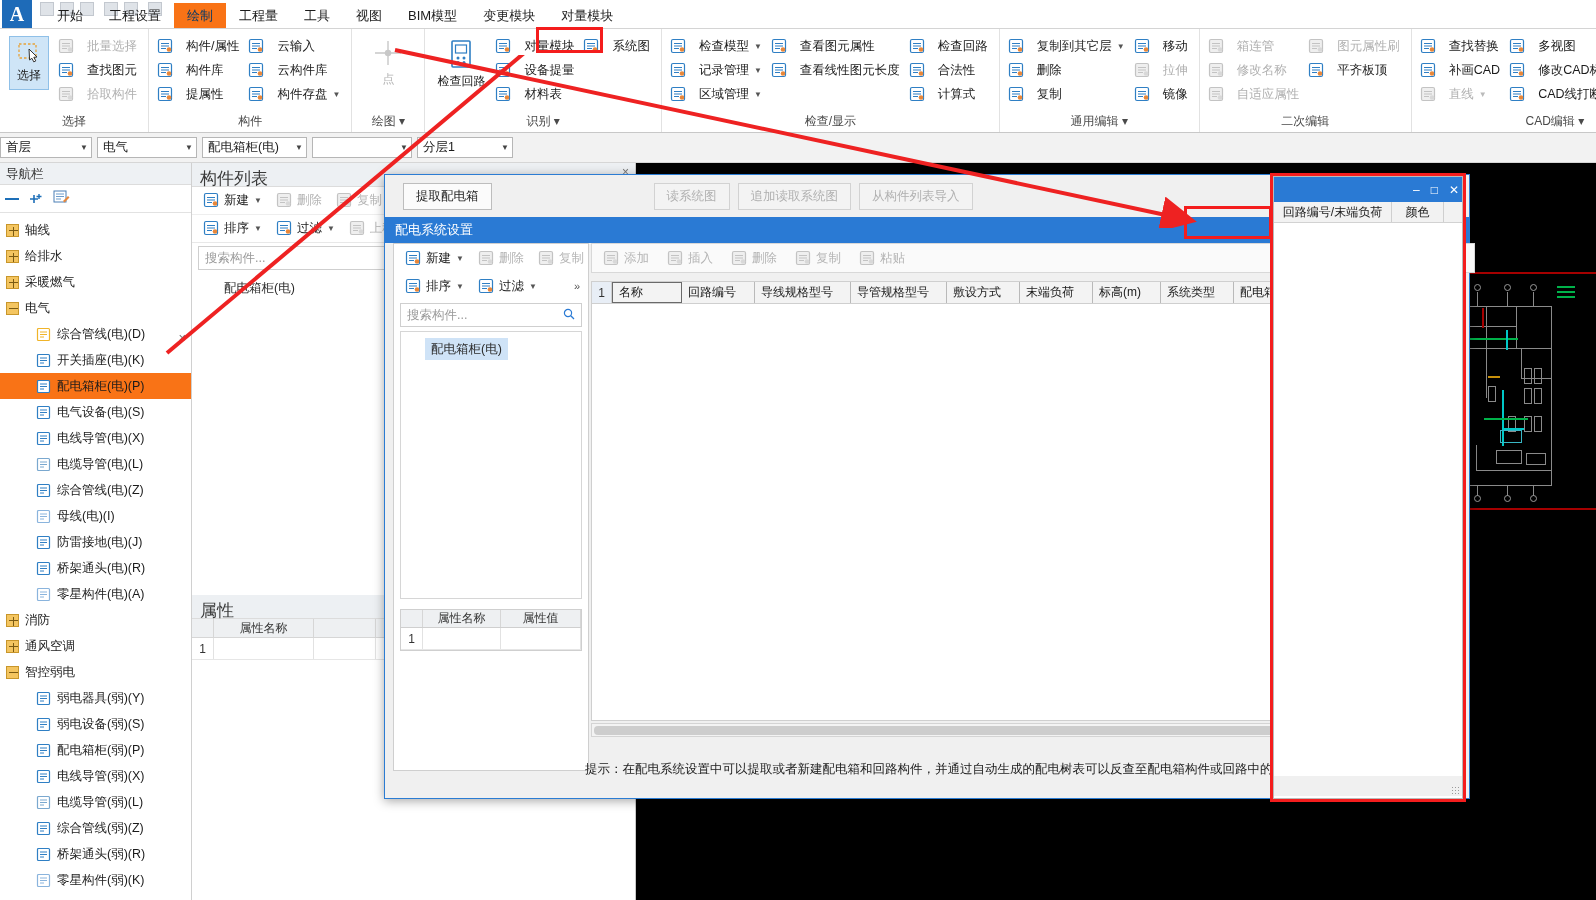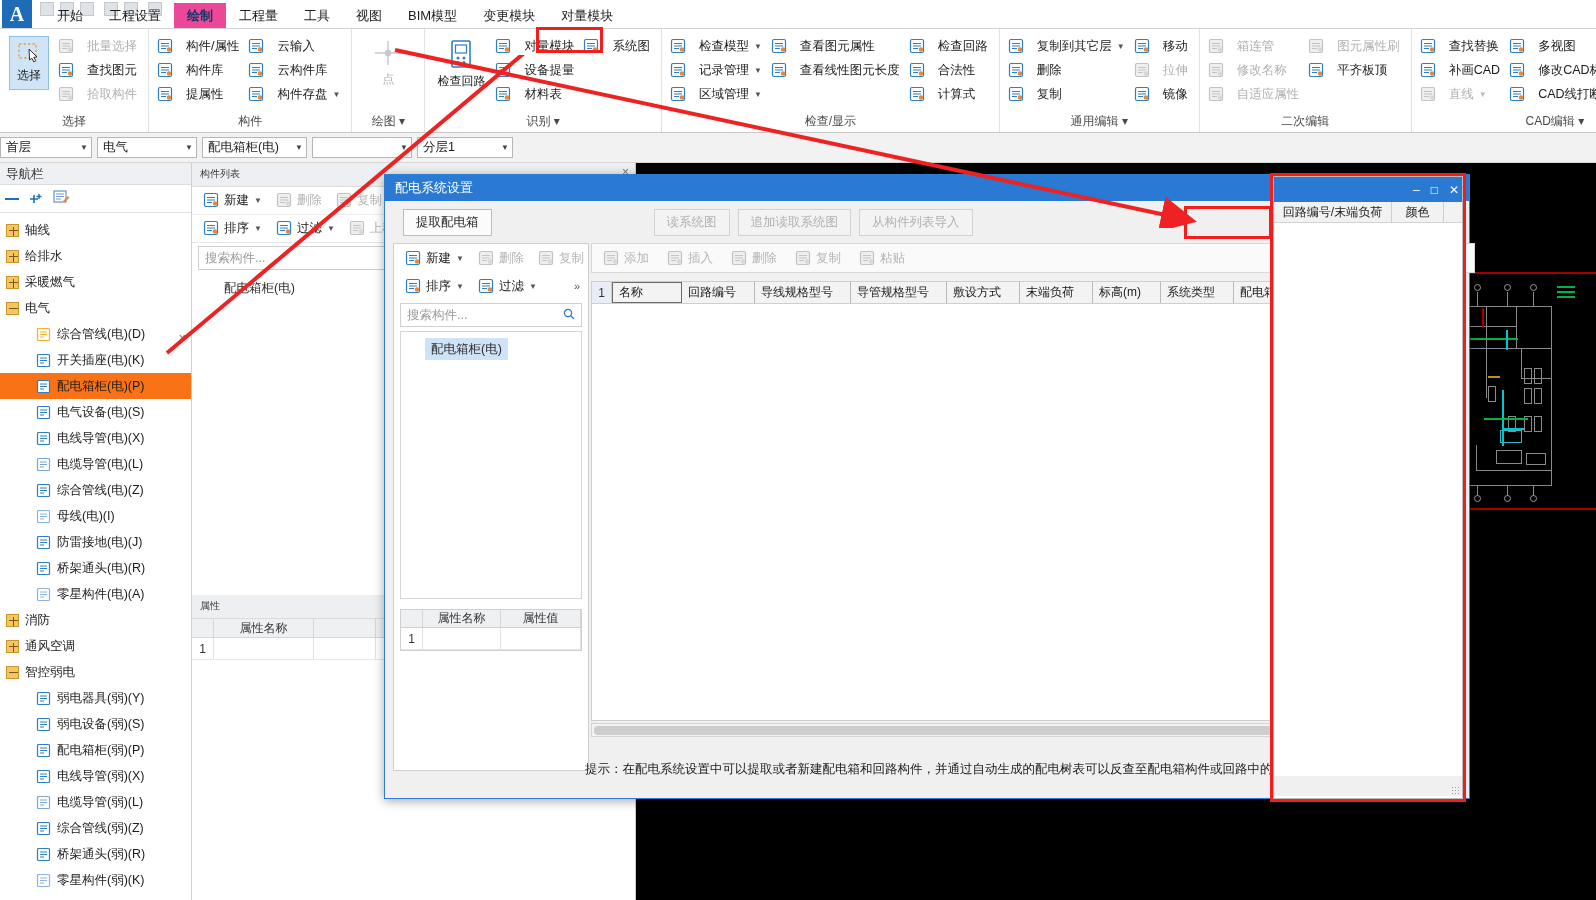--- a/index.html
+++ b/index.html
@@ -24,21 +24,21 @@
     position:absolute; left:2px; top:0px; width:30px; height:30px; background:#1e6bb8;
     color:#fff; font-size:20px; font-weight:bold; text-align:center; line-height:29px;
     font-family:"Liberation Serif", serif;
   }
   .qat-btn { position:absolute; top:2px; width:14px; height:14px; background:#dfe3e8; border:1px solid #c3c8cf; }
 
   #tabs { position:absolute; left:44px; top:3px; height:25px; display:flex; align-items:flex-start; }
   .tab {
     padding:4px 13px 5px 13px; font-size:13px; color:#1c1c1c; cursor:default; white-space:nowrap;
   }
-  .tab.active { background:#ec4899; color:#0a3a66;font-weight:bold; }
+  .tab.active { background:#f97316; color:#0a3a66; }
 
   #ribbon-body {
     position:absolute; left:0; top:28px; width:1596px; height:105px;
     background:#fff; border-top:1px solid #d4d4d4; border-bottom:1px solid #c8c8c8;
     display:flex; align-items:stretch;
   }
   .rgroup { position:relative; display:flex; flex-direction:column; border-right:1px solid #e2e2e2; padding:2px 5px 0 5px; }
   .rgroup-title { position:absolute; bottom:2px; width:100%; left:0; text-align:center; font-size:12px; color:#4a4a4a; }
   .rgroup-body { display:flex; flex:1; align-items:flex-start; padding-top:3px; }
   .rcol { display:flex; flex-direction:column; }
@@ -83,21 +83,21 @@
   .tnode.child { padding-left:36px; }
   .tnode.sel { background:#f97316; }
   .tnode .tlbl { margin-left:6px; }
   .boxico { width:13px; height:13px; background:#f4c560; border:1px solid #c8962b; position:relative; flex:0 0 13px; }
   .boxico:before { content:""; position:absolute; left:2px; top:5px; width:9px; height:1.5px; background:#7a5a12; }
   .boxico.plus:after { content:""; position:absolute; left:5.5px; top:2px; width:1.5px; height:9px; background:#7a5a12; }
 
   
   #clist { position:absolute; left:192px; top:163px; width:444px; height:737px; background:#fff; border-right:1px solid #c9c9c9; overflow:hidden; }
   .pnl-head { height:24px; background:#edf0f3; border-bottom:1px solid #dcdcdc; position:relative; }
-  .pnl-head .pt { position:absolute; left:8px; top:4px; font-size:10px; color:#3a3a3a; }
+  .pnl-head .pt { position:absolute; left:8px; top:4px; font-size:17px; color:#3a3a3a; }
   .pnl-head .px { position:absolute; right:6px; top:2px; font-size:12px; color:#777; }
   .tbar { height:28px; display:flex; align-items:center; padding-left:6px; gap:4px; border-bottom:1px solid #eee; }
   .tbtn { display:flex; align-items:center; height:22px; padding:0 5px; font-size:12.5px; color:#1b1b1b; white-space:nowrap; }
   .tbtn.dis { color:#b4b4b4; }
   .tbtn .caret { font-size:8px; margin-left:5px; color:#555; }
   .srch { height:24px; margin:3px 6px 0 6px; border:1px solid #cfcfcf; display:flex; align-items:center; padding:0 6px; color:#9a9a9a; font-size:12.5px; background:#fff; position:relative; }
   .lbox { margin:3px 6px 0 6px; border:1px solid #d3d3d3; background:#fff; }
   .litem { height:22px; padding-left:26px; font-size:12.5px; line-height:22px; }
   .litem.sel { background:#cfe3f7; }
 
@@ -947,34 +947,34 @@
   <div id="cl-prop-rows">
       <div class="grid-row">
         <div class="gc" style="width: 22px;">1</div>
         <div class="gc" style="width: 100px;"></div>
         <div class="gc" style="width: 62px;"></div>
       </div>
     </div>
 </div>
 
 <div id="dlg">
+  <div id="dlg-top">
+    <div class="btn" style="margin-left:8px;">提取配电箱</div>
+    <div class="btn dis" style="margin-left:162px;">读系统图</div>
+    <div class="btn dis" style="margin-left:8px;">追加读取系统图</div>
+    <div class="btn dis" style="margin-left:8px;">从构件列表导入</div>
+    <div class="btn" style="position:absolute;right:8px;top:7px;">配电树表&gt;&gt;</div>
+  </div>
   <div id="dlg-title">
     <div class="dt">配电系统设置</div>
     <div class="wbtns">
       <div class="wb">–</div>
       <div class="wb">□</div>
       <div class="wb">✕</div>
     </div>
-  </div>
-  <div id="dlg-top">
-    <div class="btn" style="margin-left:8px;">提取配电箱</div>
-    <div class="btn dis" style="margin-left:162px;">读系统图</div>
-    <div class="btn dis" style="margin-left:8px;">追加读取系统图</div>
-    <div class="btn dis" style="margin-left:8px;">从构件列表导入</div>
-    <div class="btn" style="position:absolute;right:8px;top:7px;">配电树表&gt;&gt;</div>
   </div>
 
   <div id="dlg-body">
     <div id="dlg-left">
       <div class="tbar" id="dl-tb1" style="border-bottom:none;">
           <div class="tbtn">
             <span class="ico"><svg width="16" height="16" viewBox="0 0 16 16">
                 <rect x="1.5" y="1.5" width="13" height="13" rx="1.5" fill="#ffffff" stroke="#2f7fc4" stroke-width="1.2"></rect>
                 <path d="M4 5.5h8M4 8h8M4 10.5h5" stroke="#2f7fc4" stroke-width="1.1"></path>
                 <circle cx="12" cy="11.5" r="2.3" fill="#e8873a"></circle>

